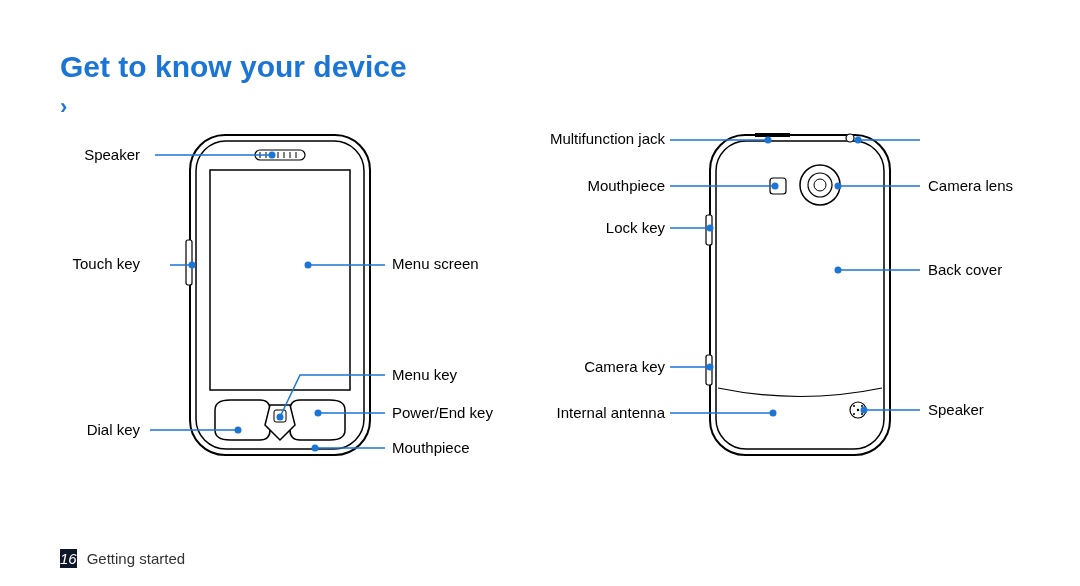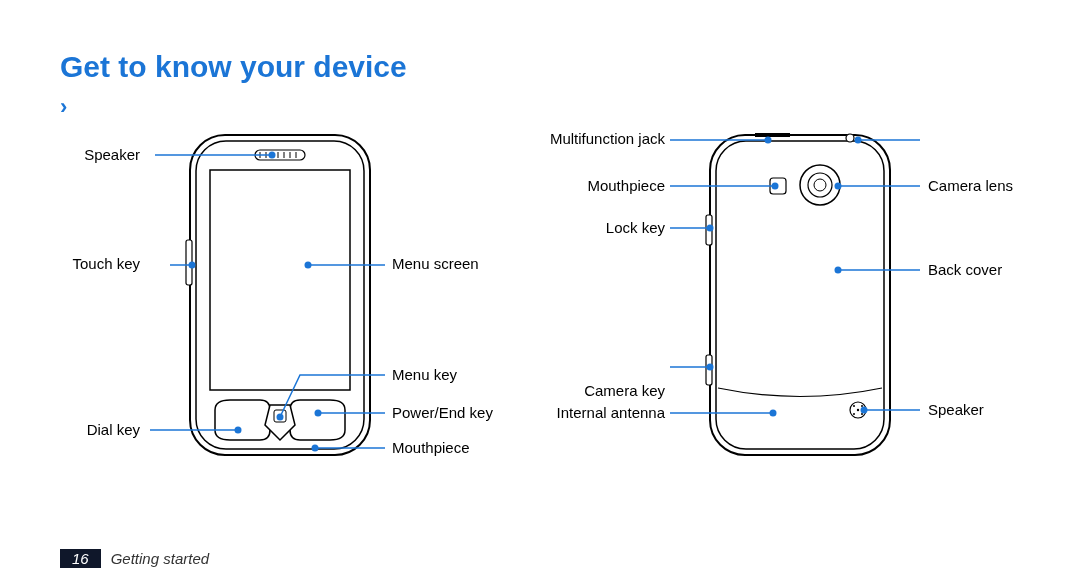--- a/index.html
+++ b/index.html
@@ -62,25 +62,24 @@
     left: 60px;
     bottom: 18px;
     display: flex;
     align-items: center;
   }
   .pagebox {
     background: #0f172a;
     color: #fff;
     font-style: italic;
     font-size: 15px;
-    padding: 1px 12px;
+    padding: 1px 0;
     margin-right: 10px;
   }
   .footer-text {
-    font-style: italic;
     color: #333;
     font-size: 15px;
   }
   svg { display: block; }
 </style>
 </head>
 <body>
 
 <div class="page">
   <h1 class="title">Get to know your device</h1>
@@ -206,21 +205,21 @@
         <circle cx="298" cy="150" r="3.5" fill="#1b75d6"></circle>
 
         <line x1="326" y1="290" x2="380" y2="290" stroke="#1b75d6" stroke-width="1.5"></line>
         <circle cx="324" cy="290" r="3.5" fill="#1b75d6"></circle>
       </svg>
     </div>
 
     <span class="label left" style="left:470px; top:0; width:135px;">Multifunction jack</span>
     <span class="label left" style="left:470px; top:47px; width:135px;">Mouthpiece</span>
     <span class="label left" style="left:470px; top:89px; width:135px;">Lock key</span>
-    <span class="label left" style="left:470px; top:228px; width:135px;margin-top:24px;">Camera key</span>
+    <span class="label left" style="left:470px; top:228px; width:135px;">Camera key</span>
     <span class="label left" style="left:470px; top:274px; width:135px;">Internal antenna</span>
 
     <span class="label right" style="left:868px; top:47px;">Camera lens</span>
     <span class="label right" style="left:868px; top:131px;">Back cover</span>
     <span class="label right" style="left:868px; top:271px;">Speaker</span>
 
   </div>
 
   <div class="footer">
     <span class="pagebox">16</span>

